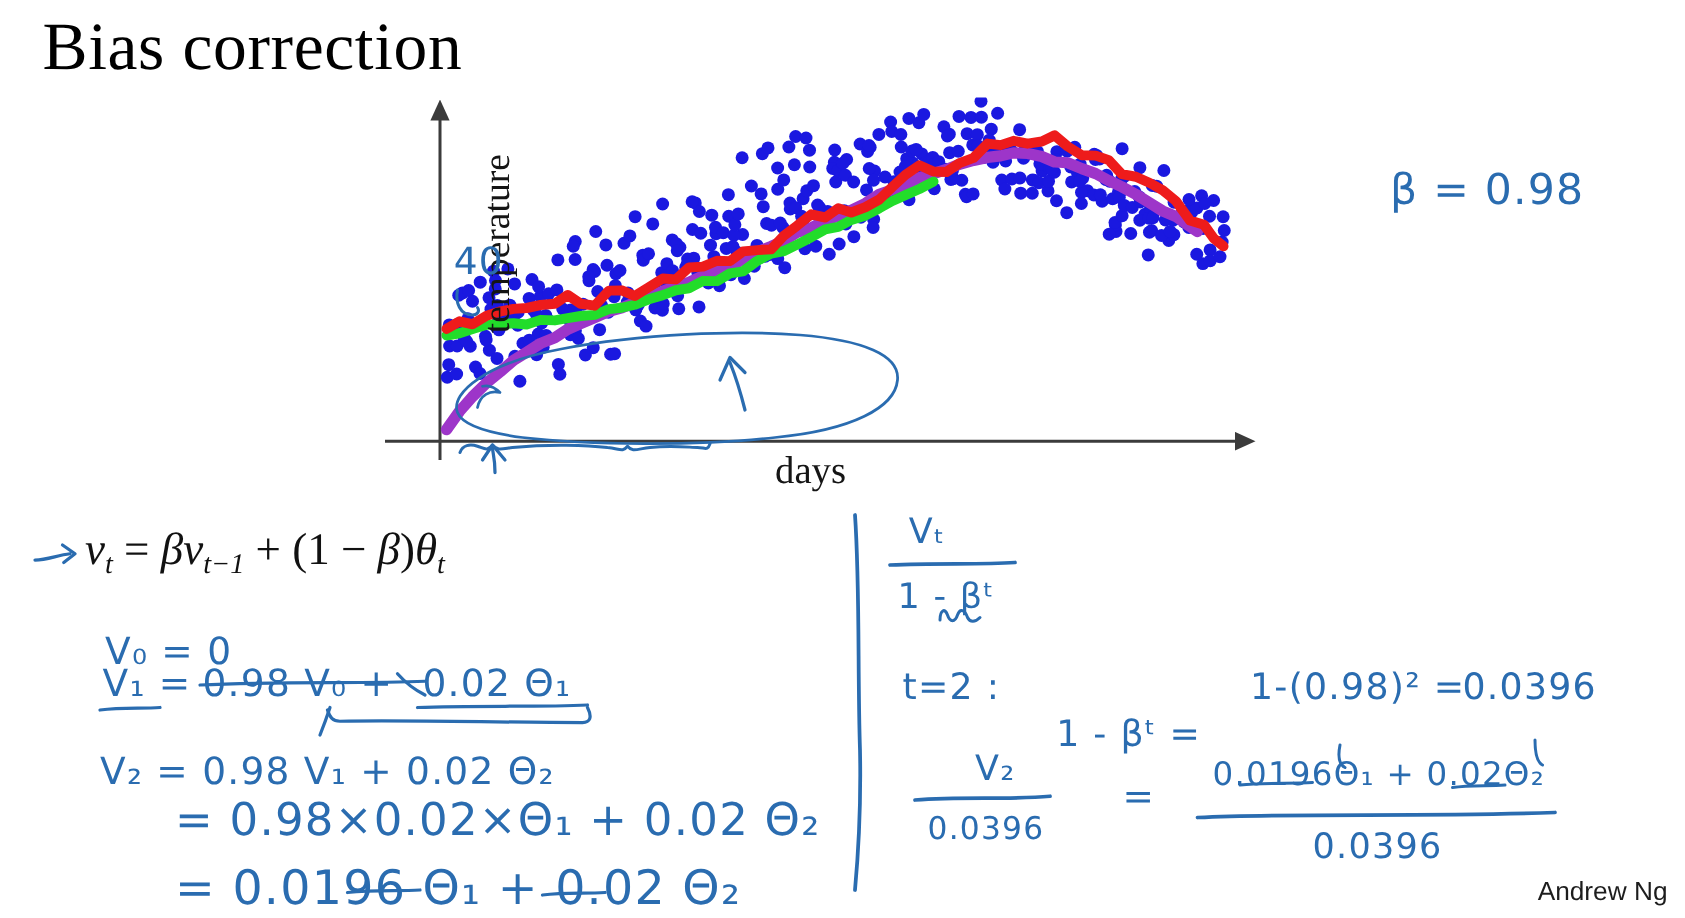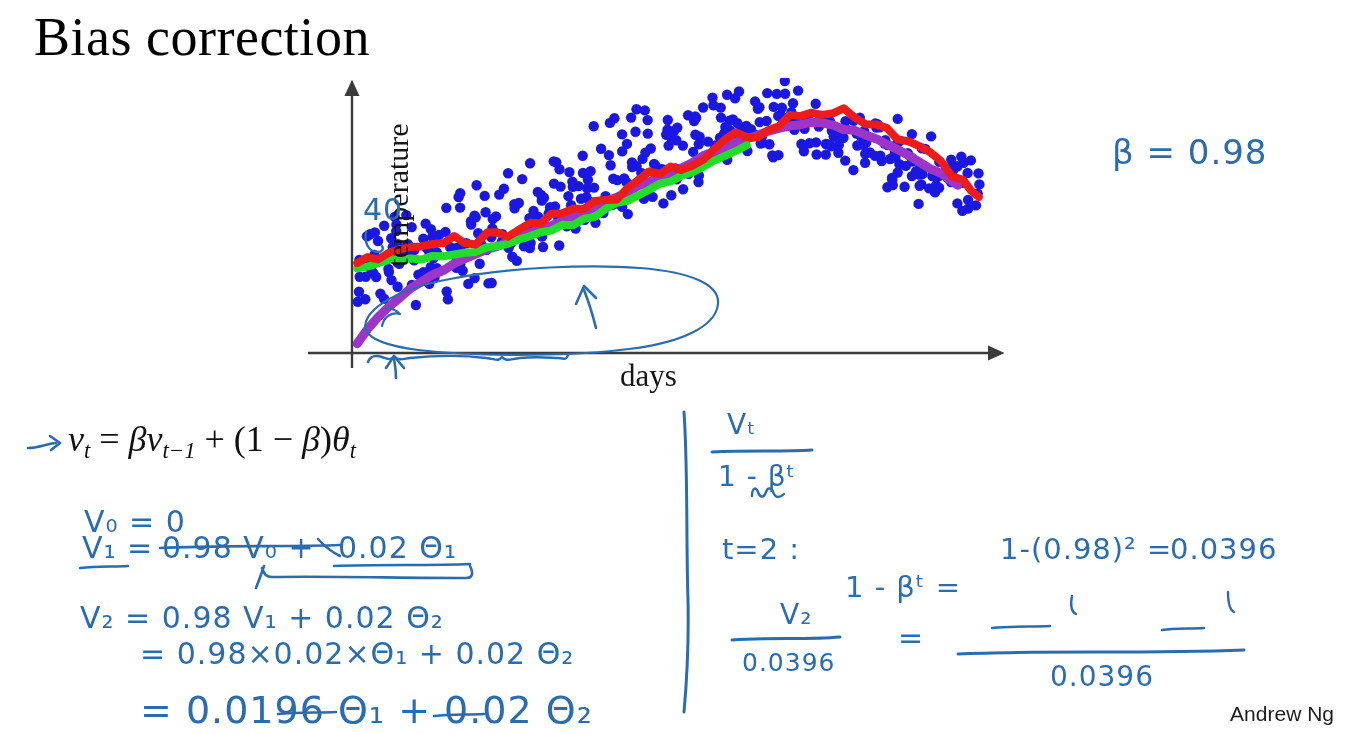--- a/index.html
+++ b/index.html
@@ -588,34 +588,35 @@
   </div>
 
   <div class="hw" style="left:84px; top:504px; font-size:30px;">V₀ = 0</div>
 
   <div class="hw" style="left:82px; top:530px; font-size:30px;">V₁ =</div>
   <div class="hw" style="left:162px; top:530px; font-size:30px;">0.98 V₀    +</div>
   <div class="hw" style="left:338px; top:530px; font-size:30px;">0.02 Θ₁</div>
 
   <div class="hw" style="left:80px; top:584px; font-size:30px;margin-top:16px;">V₂ = 0.98 V₁ + 0.02 Θ₂</div>
 
-  <div class="hw" style="left:140px; top:636px; font-size:30px;">= 0.98×0.02×Θ₁ + 0.02 Θ₂</div>
+  <div class="hw" style="left:140px; top:636px; font-size:36px;">= 0.98×0.02×Θ₁ + 0.02 Θ₂</div>
   <div class="hw" style="left:140px; top:688px; font-size:38px;">= 0.0196 Θ₁ + 0.02 Θ₂</div>
 
   <div class="hw" style="left:727px; top:408px; font-size:28px;">Vₜ</div>
   <div class="hw" style="left:718px; top:460px; font-size:28px;">1 - βᵗ</div>
 
   <div class="hw" style="left:722px; top:532px; font-size:29px;">t=2 :</div>
   <div class="hw" style="left:845px; top:532px; font-size:29px;margin-top:38px;">1 - βᵗ =</div>
   <div class="hw" style="left:1000px; top:532px; font-size:29px;">1-(0.98)² =</div>
   <div class="hw" style="left:1170px; top:532px; font-size:29px;">0.0396</div>
 
   <div class="hw" style="left:780px; top:598px; font-size:28px;">V₂</div>
   <div class="hw" style="left:742px; top:648px; font-size:25px;">0.0396</div>
   <div class="hw" style="left:898px; top:620px; font-size:30px;">=</div>
+  <div class="hw" style="left:970px; top:605px; font-size:26px;">0.0196Θ₁ + 0.02Θ₂</div>
   <div class="hw" style="left:1050px; top:660px; font-size:28px;">0.0396</div>
 
   <svg id="ink-layer">
     <g stroke="#2a6cb0" fill="none" stroke-width="2.6" stroke-linecap="round" stroke-linejoin="round">
 
       <path d="M160,548 C220,545 290,547 340,545"></path>
 
       <path d="M318,539 C326,548 332,552 340,556"></path>
 
       <path d="M80,568 C98,566 114,567 128,566"></path>

